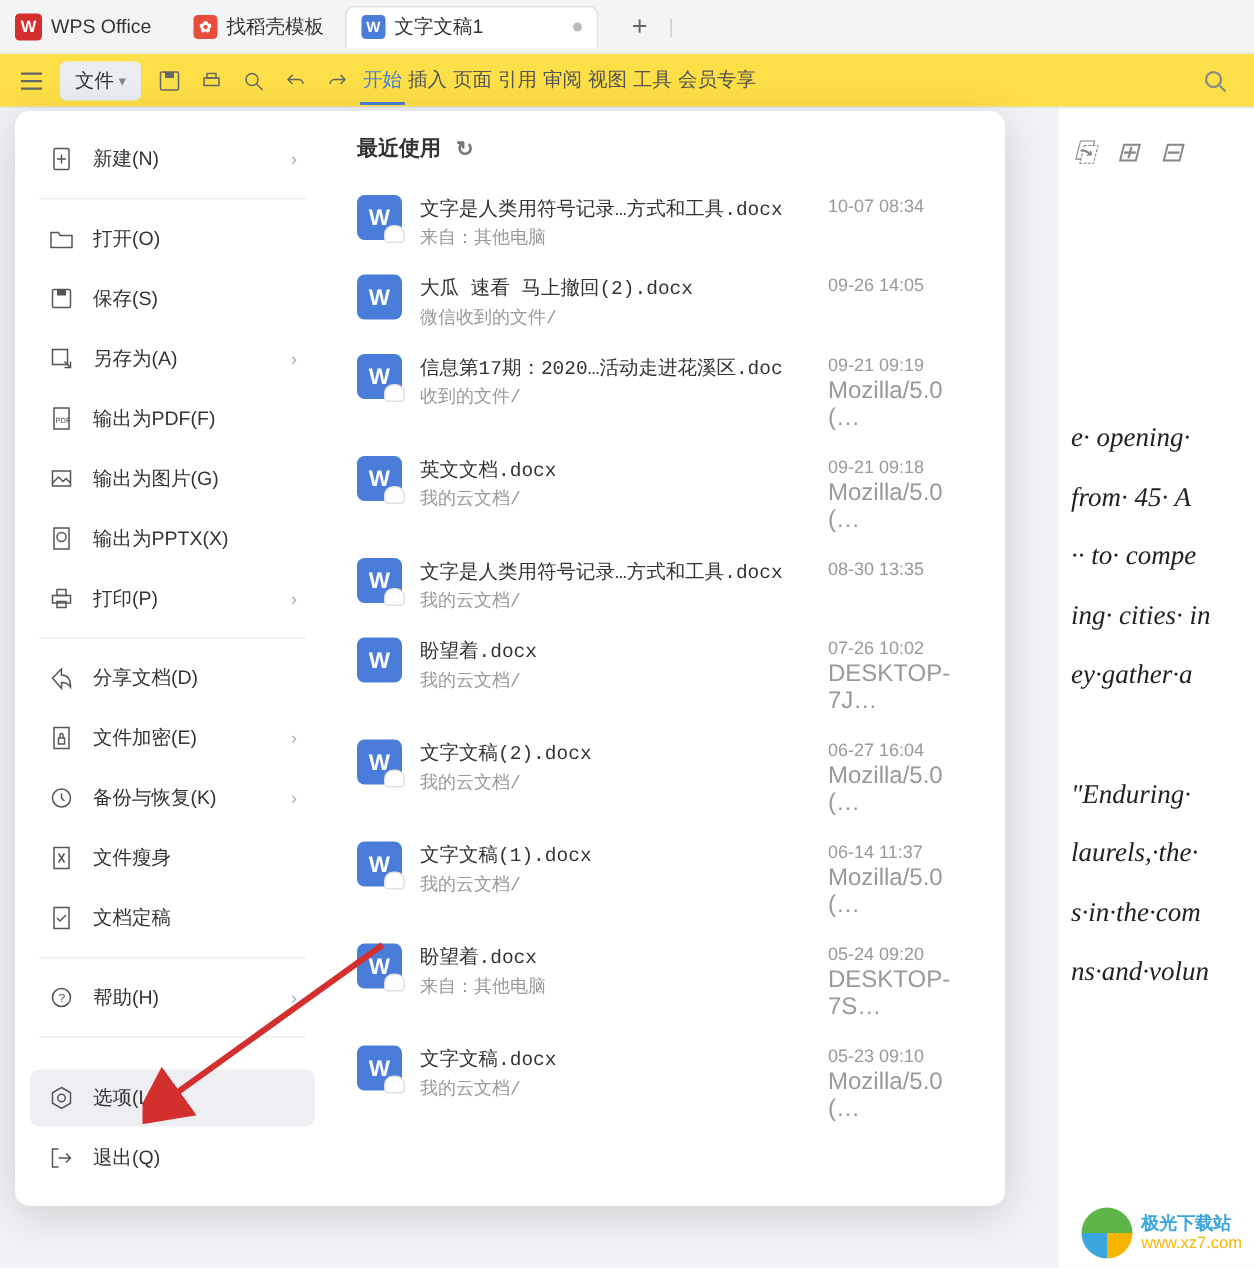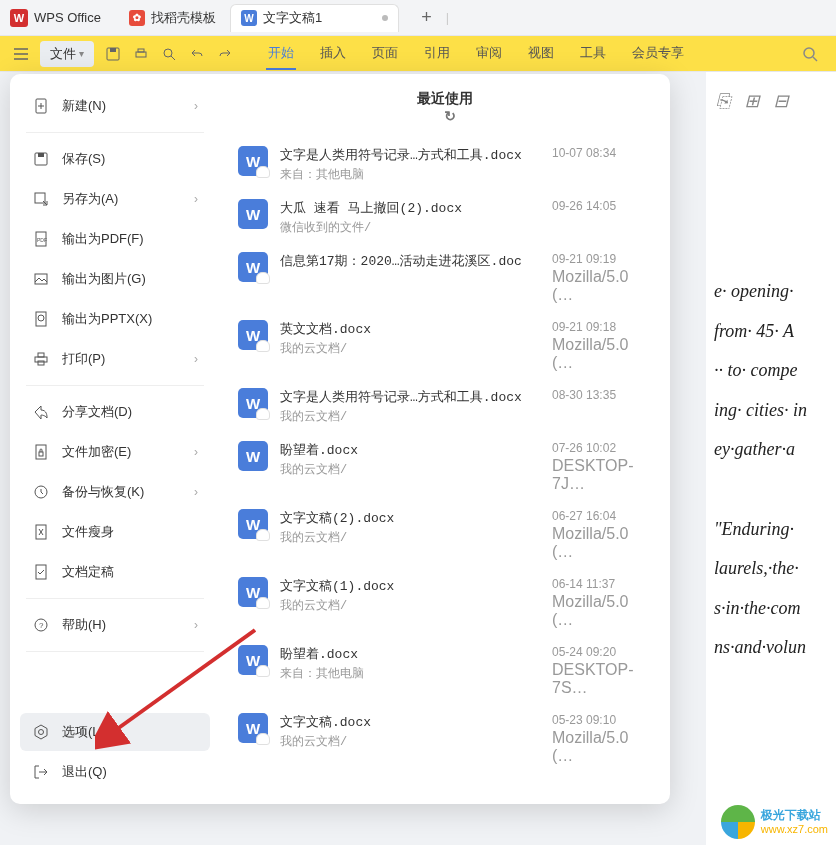--- a/index.html
+++ b/index.html
@@ -17,36 +17,36 @@
 .tab-dot { width: 6px; height: 6px; border-radius: 50%; background: #bbb; margin-left: 60px; }
 .add-tab { margin-left: 12px; color: #666; font-size: 18px; padding: 0 8px; }
 .tab-divider { color: #ccc; margin-left: 6px; }
 
 .menu-bar { height: 36px; background: #fde047; display: flex; align-items: center; padding: 0 8px; border-bottom: 1px solid #e5e7eb; position: relative; }
 .hamburger { padding: 4px 6px; color: #666; }
 .file-btn { padding: 4px 10px; background: #eaedf1; border-radius: 4px; margin: 0 6px; color: #333; display: flex; align-items: center; }
 .file-btn .chev { margin-left: 3px; font-size: 10px; color: #888; }
 .ql-icons { display: flex; gap: 10px; color: #666; margin-left: 4px; }
 .ql-icons span { padding: 2px; }
-.menu-tabs { display: flex; margin-left: 32px; gap: 22px; color: #555; }
+.menu-tabs { display: flex; margin-left: 6px; color: #555; }
 .menu-tab { padding: 6px 2px; cursor: pointer; }
 .menu-tab.active { color: #4a7dda; border-bottom: 2px solid #4a7dda; }
 .search-right { margin-left: auto; color: #888; padding: 0 10px; }
 
 .dropdown-panel { position: absolute; left: 10px; top: 74px; width: 660px; height: 730px; background: #fff; border-radius: 10px; box-shadow: 0 6px 30px rgba(0,0,0,0.15); display: flex; z-index: 10; }
 .dp-left { width: 210px; padding: 12px 6px; display: flex; flex-direction: column; }
 .dp-item { display: flex; align-items: center; padding: 10px 12px; margin: 1px 4px; border-radius: 6px; cursor: pointer; color: #333; }
 .dp-item.highlight { background: #edeff2; }
 .dp-icon { width: 18px; height: 18px; margin-right: 12px; color: #555; display: inline-flex; align-items: center; justify-content: center; }
 .dp-arrow { margin-left: auto; color: #aaa; font-size: 12px; }
 .dp-sep { height: 1px; background: #eee; margin: 6px 10px; }
 .dp-spacer { flex: 1; }
 
 .dp-right { flex: 1; padding: 16px 18px; overflow-y: auto; }
-.recent-header { display: flex; align-items: center; color: #333; font-size: 14px; font-weight: 600; margin-bottom: 14px; flex-direction: column; }
+.recent-header { display: flex; align-items: center; color: #333; font-size: 14px; font-weight: 600; margin-bottom: 14px; }
 .refresh-icon { margin-left: 10px; color: #777; font-size: 14px; }
 .file-item { display: flex; align-items: flex-start; padding: 8px 0; }
 .file-icon { width: 30px; height: 30px; border-radius: 5px; background: #4a7dda; color: #fff; display: inline-flex; align-items: center; justify-content: center; font-size: 15px; font-weight: bold; margin-right: 12px; flex-shrink: 0; position: relative; }
 .file-icon.cloud::after { content: ''; position: absolute; bottom: -2px; right: -2px; width: 12px; height: 10px; background: #fff; border-radius: 6px 6px 3px 3px; border: 1px solid #e0e0e0; }
 .file-info { flex: 1; min-width: 0; font-family: Liberation Mono, monospace; }
 .file-name { color: #333; font-size: 13px; white-space: nowrap; overflow: hidden; text-overflow: ellipsis; }
 .file-source { color: #999; font-size: 12px; margin-top: 2px; }
 .file-meta { text-align: left; width: 100px; flex-shrink: 0; }
 .file-time { color: #999; font-size: 12px; }
 .file-device { color: #999; font-size: 16px; margin-top: 2px; }
@@ -170,20 +170,28 @@
             <path d="M8 5v6M5 8h6" stroke="#555"></path>
           </svg>
         </span>
         <span>新建(N)</span>
         <span class="dp-arrow">›</span>
       </div>
       <div class="dp-sep"></div>
       <div class="dp-item">
         <span class="dp-icon">
           <svg width="16" height="16" viewBox="0 0 16 16">
+            <path d="M1 4h5l1 2h8v8H1z" fill="none" stroke="#555"></path>
+          </svg>
+        </span>
+        <span>打开(O)</span>
+      </div>
+      <div class="dp-item">
+        <span class="dp-icon">
+          <svg width="16" height="16" viewBox="0 0 16 16">
             <rect x="2" y="2" width="12" height="12" rx="1" fill="none" stroke="#555"></rect>
             <rect x="5" y="2" width="6" height="4" fill="#555"></rect>
           </svg>
         </span>
         <span>保存(S)</span>
       </div>
       <div class="dp-item">
         <span class="dp-icon">
           <svg width="16" height="16" viewBox="0 0 16 16">
             <rect x="2" y="2" width="10" height="10" fill="none" stroke="#555"></rect>
@@ -333,20 +341,21 @@
             <div class="file-source">微信收到的文件/</div>
           </div>
           <div class="file-meta">
             <div class="file-time">09-26 14:05</div>
           </div>
         </div>
         <div class="file-item">
           <span class="file-icon cloud">W</span>
           <div class="file-info">
             <div class="file-name">信息第17期：2020…活动走进花溪区.doc</div>
+            <div class="file-source">收到的文件/</div>
           </div>
           <div class="file-meta">
             <div class="file-time">09-21 09:19</div>
             <div class="file-device">Mozilla/5.0 (…</div>
           </div>
         </div>
         <div class="file-item">
           <span class="file-icon cloud">W</span>
           <div class="file-info">
             <div class="file-name">英文文档.docx</div>

